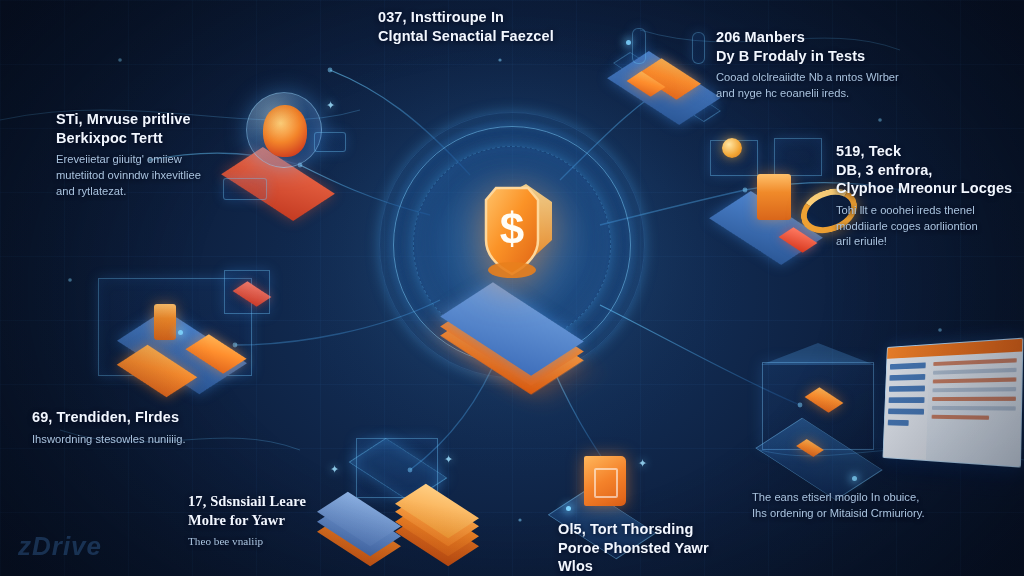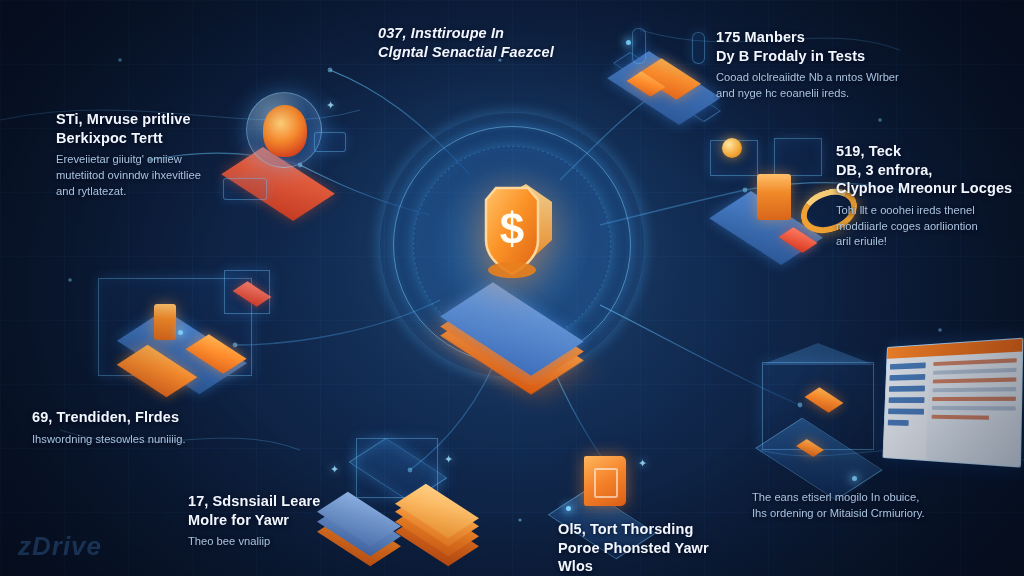--- a/index.html
+++ b/index.html
@@ -381,30 +381,30 @@
             <i></i>
             <i style="width:70%"></i>
           </div>
       </div>
     </div>
     <div class="glow-dot" style="left:96px;top:142px;"></div>
   </div>
 
   <div class="vignette"></div>
 
-  <div class="callout" style="left:378px;top:24px;width:250px;font-style:italic;">
+  <div class="callout" style="left:378px;top:8px;width:250px;">
     <p class="head">
       <span>037, Insttiroupe In</span><br>
       <span>Clgntal Senactial Faezcel</span>
     </p>
   </div>
 
   <div class="callout" style="left:716px;top:28px;width:250px;">
     <p class="head">
-      <span>175 Manbers</span><br>
+      <span>206 Manbers</span><br>
       <span>Dy B Frodaly in Tests</span>
     </p>
     <p class="body">
       <span>Cooad olclreaiidte Nb a nntos Wlrber</span><br>
       <span>and nyge hc eoanelii ireds.</span>
     </p>
   </div>
 
   <div class="callout" style="left:56px;top:110px;width:215px;">
     <p class="head">
@@ -433,21 +433,21 @@
 
   <div class="callout" style="left:32px;top:408px;width:240px;">
     <p class="head">
       <span>69, Trendiden, Flrdes</span><br>
     </p>
     <p class="body">
       <span>Ihswordning stesowles nuniiiig.</span>
     </p>
   </div>
 
-  <div class="callout" style="left:188px;top:492px;width:200px;">
+  <div class="callout" style="left:188px;top:492px;width:200px;font-family:Liberation Serif, serif;">
     <p class="head">
       <span>17, Sdsnsiail Leare</span><br>
       <span>Molre for Yawr</span>
     </p>
     <p class="body">
       <span>Theo bee vnaliip</span>
     </p>
   </div>
 
   <div class="callout" style="left:558px;top:520px;width:200px;">

